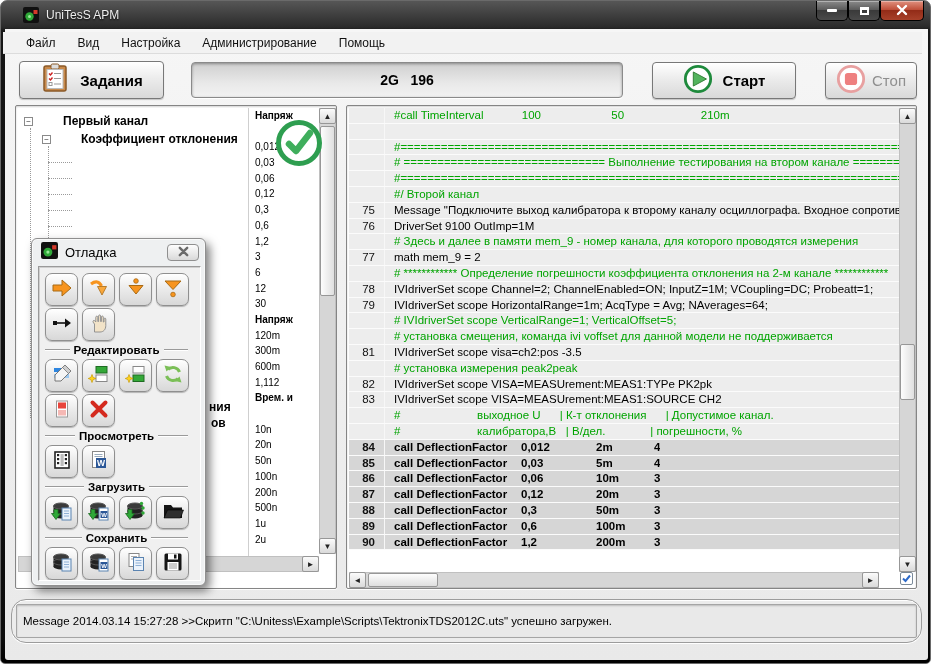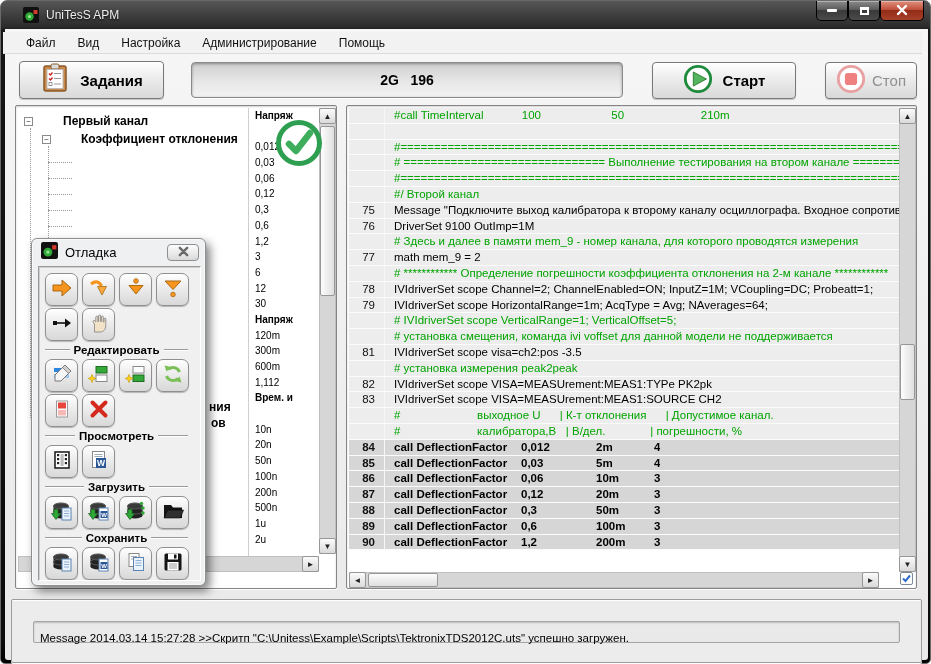--- a/index.html
+++ b/index.html
@@ -70,23 +70,23 @@
   #code { position:absolute; left:2px; top:2px; width:550px; height:462px; overflow:hidden; background:#fff; }
   .crow { display:flex; height:15.8px; background:#ededed; border-bottom:1px solid #fbfbfb; font-size:11.5px; }
   .crow.hl { background:#d6d6d6; font-weight:bold; }
   .crow .num { width:36px; text-align:right; padding-right:9px; line-height:15px; color:#111;
     border-right:1px solid #f7f7f7; flex:none; }
   .crow .txt { padding-left:9px; line-height:15px; white-space:pre; overflow:hidden; flex:1; display:flex; }
   .crow .txt.comment { color:#00A400; }
   .cc { flex:none; overflow:hidden; white-space:pre; }
   .c0 { width:127px; } .c1 { width:75px; } .c2 { width:58px; }
   
-  #status { position:absolute; left:10px; top:598px; width:911px; height:64px;
-    border:1px solid #9c9c9c; border-radius:2px; background:#ececec;
-    box-shadow:0 1px 0 #fff, inset 0 1px 0 #fff; padding:21px; }
+  #status { position:absolute; left:10px; top:598px; width:911px; height:44px;
+    border:1px solid #9c9c9c; border-radius:15px; background:#ececec;
+    box-shadow:0 1px 0 #fff, inset 0 1px 0 #fff; padding:4px; }
   #status-inner { width:100%; height:100%; border:1px solid #a5a5a5; border-radius:2px; background:#e9e9e9;
     box-shadow:inset 0 1px 2px rgba(0,0,0,.2); padding:10px 6px; font-size:11.5px; color:#000; }
   
   #debug { position:absolute; left:30px; top:237px; width:175px; height:348px; z-index:20;
     background:#eef0f1; border:1px solid #8f8f8f; border-radius:6px;
     box-shadow:0 0 0 1px rgba(255,255,255,.6) inset, 4px 5px 10px rgba(0,0,0,.5); }
   #debug-titlebar { position:absolute; left:0; top:0; width:100%; height:26px; display:flex; align-items:center;
     padding:0 6px 0 9px; }
   #debug-title { font-size:13px; margin-left:7px; flex:1; }
   #debug-close { width:32px; height:17px; border:1px solid #8f8f8f; border-radius:4px;

